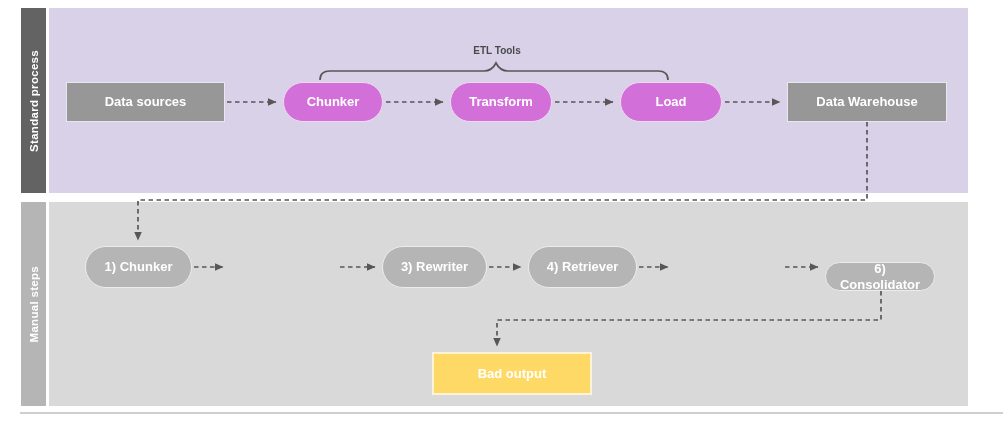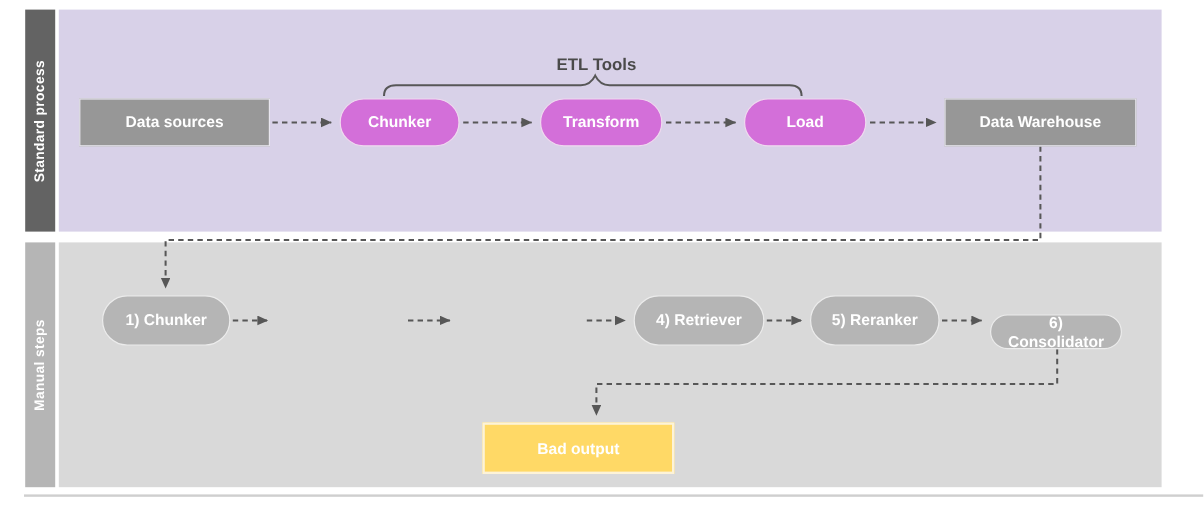--- a/index.html
+++ b/index.html
@@ -34,25 +34,25 @@
   #n-transform{left:450px;top:82px;width:102px;height:40px;}
   #n-load{left:620px;top:82px;width:102px;height:40px;}
   #n-data-warehouse{left:787px;top:82px;width:160px;height:40px;}
 
   #n-chunker{left:85px;top:246px;width:107px;height:42px;}
   #n-vector-store{left:230px;top:244px;width:108px;height:45px;}
   #n-rewriter{left:382px;top:246px;width:105px;height:42px;}
   #n-retriever{left:528px;top:246px;width:109px;height:42px;}
   #n-reranker{left:675px;top:246px;width:108px;height:42px;}
   #n-consolidator{left:825px;top:228px;width:110px;height:29px;padding:0 8px;margin-top:34px;}
-  #n-bad-output{left:402px;top:352px;width:160px;height:43px;}
+  #n-bad-output{left:432px;top:352px;width:160px;height:43px;}
 
   .etl-label{
     position:absolute;left:417px;top:45px;width:160px;text-align:center;
-    color:var(--label-text);font-weight:bold;font-size:14px;
+    color:var(--label-text);font-weight:bold;font-size:10px;
   }
   svg.overlay{position:absolute;left:0;top:0;pointer-events:none;}
   .conn{fill:none;stroke:var(--connector);stroke-width:1.7;stroke-dasharray:4.5,3.5;}
   .brace{fill:none;stroke:var(--connector);stroke-width:1.7;}
   .arrowhead{fill:var(--connector);}
 </style>
 </head>
 <body>
 
 <div class="canvas">
@@ -88,19 +88,19 @@
 
   <div class="etl-label">ETL Tools</div>
 
   <div class="node rect" id="n-data-sources">Data sources</div>
   <div class="node pill-pink" id="n-extract">Chunker</div>
   <div class="node pill-pink" id="n-transform">Transform</div>
   <div class="node pill-pink" id="n-load">Load</div>
   <div class="node rect" id="n-data-warehouse">Data Warehouse</div>
 
   <div class="node pill-gray" id="n-chunker">1) Chunker</div>
+  <div class="node pill-gray" id="n-rewriter">3) Rewriter</div>
   <div class="node pill-gray" id="n-retriever">4) Retriever</div>
-  <div class="node pill-gray" id="n-reranker">5) Reranker</div>
   <div class="node pill-gray" id="n-consolidator">6) Consolidator</div>
   <div class="node yellow" id="n-bad-output">Bad output</div>
 
   <div class="bottom-rule"></div>
 </div>
 
 </body></html>

